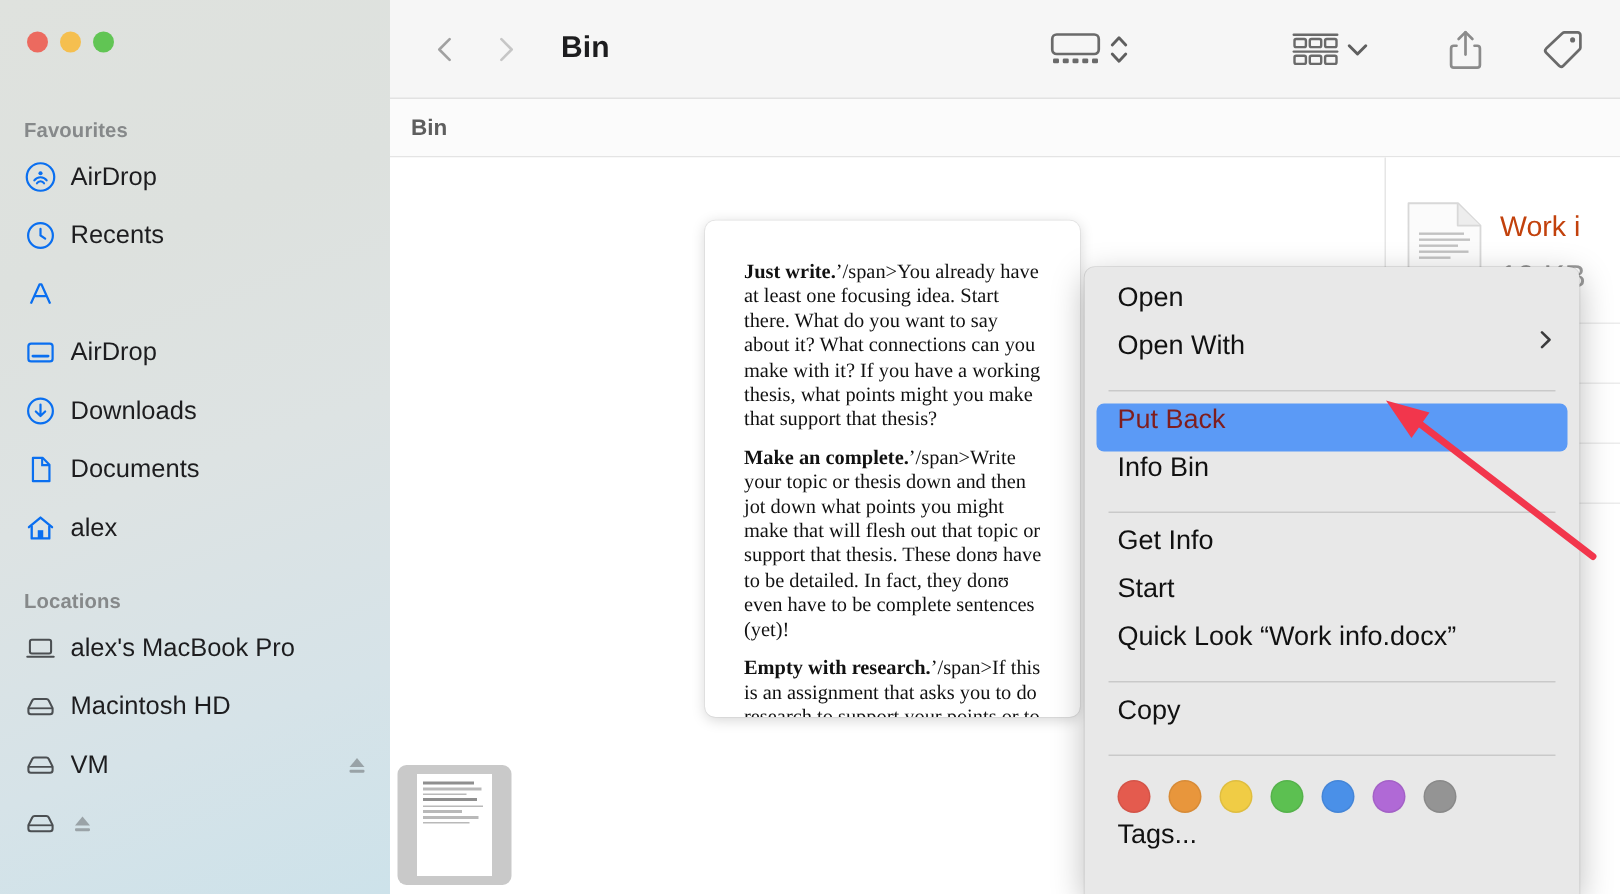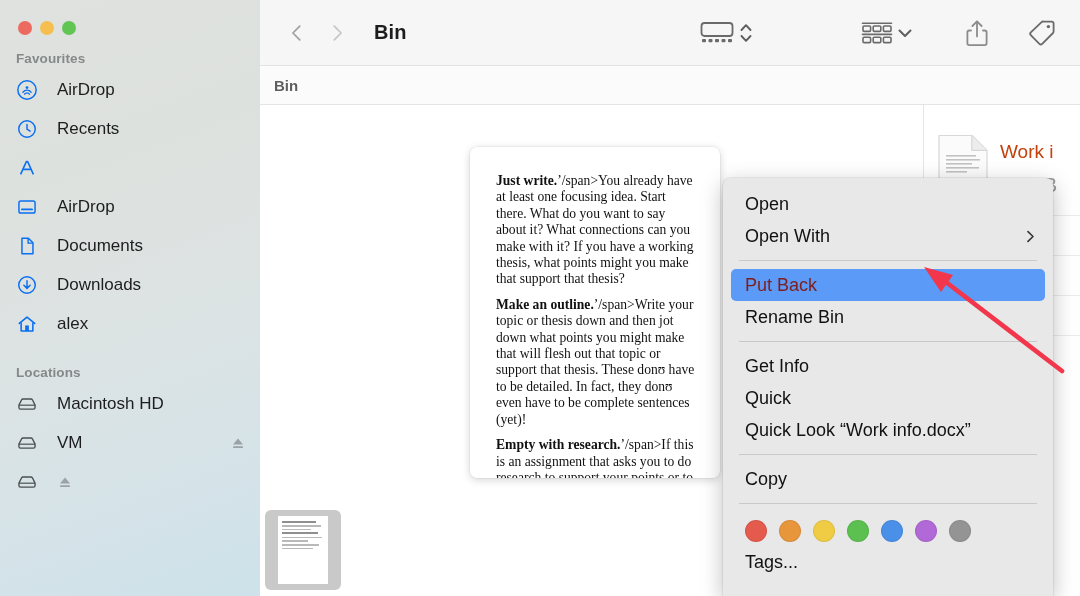--- a/index.html
+++ b/index.html
@@ -24,29 +24,29 @@
   .dot.red{ background:#ec6a5f; }
   .dot.yellow{ background:#f5bf4f; }
   .dot.green{ background:#61c554; }
 
   .sb-section {
     font-size:13.5px; font-weight:bold; color:#86898a;
     padding:0 0 0 16px; height:22px; line-height:22px; letter-spacing:.1px;
   }
   .sb-list { margin:0; padding:0; list-style:none; }
   .sb-item {
-    display:flex; align-items:center; gap:19px;
+    display:flex; align-items:center; gap:9px;
     height:39px; padding:0 14px 0 16px;
     font-size:17px; color:#1d1d1f;
     white-space:nowrap;
   }
   .sb-item .label { flex:1 1 auto; overflow:hidden; text-overflow:ellipsis; }
   .sb-ico { width:22px; height:22px; flex:0 0 22px; display:block; }
   .eject { width:16px; height:16px; flex:0 0 16px; opacity:.55; }
-  .fav-block { margin-top:48px; }
+  .fav-block { margin-top:76px; }
   .loc-block { margin-top:19px; }
 
   
   .main { position:relative; flex:1 1 auto; height:596px; background:#ffffff; }
 
   .toolbar {
     position:relative; height:66px; background:#f6f6f6;
     border-bottom:1px solid #e2e2e2;
     display:flex; align-items:center;
   }
@@ -119,21 +119,21 @@
     position:absolute; left:723px; top:178px;
     width:330px; height:418px;
     background:#e8e8e8;
     border-radius:7px 7px 0 0;
     box-shadow:0 6px 22px rgba(0,0,0,.26), 0 0 0 .5px rgba(0,0,0,.12);
     padding:10px 0 0 0;
     overflow:hidden;
   }
   .mi {
     position:relative;
-    height:32px; display:flex; align-items:center;
+    height:32px; display:flex; align-items:flex-start;
     padding:0 16px 0 22px;
     font-size:18px; color:#111;
     white-space:nowrap;
   }
   .mi .mlabel { flex:1 1 auto; }
   .mi.sel { background:#5b9af6; color:#7f1d1d; border-radius:5px; margin:0 8px; padding-left:14px; }
   .mi .arrow-r { width:13px; height:13px; opacity:.85; }
   .msep { height:1px; background:#c9c9c9; margin:8px 16px; }
   .swatches { display:flex; align-items:center; gap:12px; padding:8px 22px 4px 22px; }
   .sw { width:22px; height:22px; border-radius:50%; box-shadow:inset 0 0 0 1px rgba(0,0,0,.07); }
@@ -186,49 +186,56 @@
         <li class="sb-item">
           <svg class="sb-ico" viewBox="0 0 24 24">
             <rect x="3.2" y="5.5" width="17.6" height="13" rx="2" fill="none" stroke="#0a6ff0" stroke-width="1.6"></rect>
             <path d="M6.5 14.6h11" fill="none" stroke="#0a6ff0" stroke-width="2.1" stroke-linecap="round"></path>
           </svg>
           <span class="label">AirDrop</span>
         </li>
 
         <li class="sb-item">
           <svg class="sb-ico" viewBox="0 0 24 24">
+            <circle cx="12" cy="12" r="9" fill="none" stroke="#0a6ff0" stroke-width="1.6"></circle>
+            <path d="M12 7.3v8.2M8.6 12.3 12 15.7l3.4-3.4" fill="none" stroke="#0a6ff0" stroke-width="1.6" stroke-linecap="round" stroke-linejoin="round"></path>
+          </svg>
+          <span class="label">Downloads</span>
+        </li>
+
+        <li class="sb-item">
+          <svg class="sb-ico" viewBox="0 0 24 24">
             <path d="M6.5 3.5h7l5 5v12h-12z" fill="none" stroke="#0a6ff0" stroke-width="1.6" stroke-linejoin="round"></path>
             <path d="M13.2 3.6v5.2h5.1" fill="none" stroke="#0a6ff0" stroke-width="1.5"></path>
           </svg>
           <span class="label">Documents</span>
-        </li>
-
-        <li class="sb-item">
-          <svg class="sb-ico" viewBox="0 0 24 24">
-            <circle cx="12" cy="12" r="9" fill="none" stroke="#0a6ff0" stroke-width="1.6"></circle>
-            <path d="M12 7.3v8.2M8.6 12.3 12 15.7l3.4-3.4" fill="none" stroke="#0a6ff0" stroke-width="1.6" stroke-linecap="round" stroke-linejoin="round"></path>
-          </svg>
-          <span class="label">Downloads</span>
         </li>
 
         <li class="sb-item">
           <svg class="sb-ico" viewBox="0 0 24 24">
             <path d="M3.6 11.4 12 4.4l8.4 7" fill="none" stroke="#0a6ff0" stroke-width="1.7" stroke-linecap="round" stroke-linejoin="round"></path>
             <path d="M5.6 10.3v9.3h12.8v-9.3" fill="none" stroke="#0a6ff0" stroke-width="1.7" stroke-linejoin="round"></path>
             <rect x="10" y="13.6" width="4" height="6" fill="#0a6ff0"></rect>
           </svg>
           <span class="label">alex</span>
         </li>
       </ul>
     </div>
 
     <div class="loc-block">
       <div class="sb-section">Locations</div>
       <ul class="sb-list">
 
+        <li class="sb-item">
+          <svg class="sb-ico" viewBox="0 0 24 24">
+            <rect x="4.3" y="6" width="15.4" height="10" rx="1.4" fill="none" stroke="#4b4f52" stroke-width="1.5"></rect>
+            <path d="M2.4 18.3h19.2" fill="none" stroke="#4b4f52" stroke-width="1.5" stroke-linecap="round"></path>
+          </svg>
+          <span class="label">alex's MacBook Pro</span>
+        </li>
 
         <li class="sb-item">
           <svg class="sb-ico" viewBox="0 0 24 24">
             <path d="M3.2 13.2 6 7.6a2 2 0 0 1 1.8-1.1h8.4A2 2 0 0 1 18 7.6l2.8 5.6v2.6a1.8 1.8 0 0 1-1.8 1.8H5a1.8 1.8 0 0 1-1.8-1.8z" fill="none" stroke="#4b4f52" stroke-width="1.5" stroke-linejoin="round"></path>
             <path d="M3.4 13.3h17.2" fill="none" stroke="#4b4f52" stroke-width="1.3"></path>
           </svg>
           <span class="label">Macintosh HD</span>
         </li>
 
 
@@ -336,21 +343,21 @@
 
     <div class="content">
       <div class="gallery">
 
         <div class="doc-card">
           <div class="doc-inner">
             <p class="doc-p">
               <b>Just write.</b><span>’/span&gt;You already have at least one focusing idea. Start there. What do you want to say about it? What connections can you make with it? If you have a working thesis, what points might you make that support that thesis?</span>
             </p>
             <p class="doc-p">
-              <b>Make an outline.</b><span>’/span&gt;Write your topic or thesis down and then jot down what points you might make that will flesh out that topic or support that thesis. These donʊ have to be detailed. In fact, they donʊ even have to be complete sentences (yet)!</span>
+              <b>Make an complete.</b><span>’/span&gt;Write your topic or thesis down and then jot down what points you might make that will flesh out that topic or support that thesis. These donʊ have to be detailed. In fact, they donʊ even have to be complete sentences (yet)!</span>
             </p>
             <p class="doc-p">
               <b>Empty with research.</b><span>’/span&gt;If this is an assignment that asks you to do research to support your points or to learn more about your topic, doing that research is an important</span>
             </p>
           </div>
         </div>
 
         <div class="thumb-strip">
           <div class="thumb">
             <div class="thumb-page">
@@ -407,31 +414,31 @@
     </div>
 
     <div class="msep"></div>
 
     <div class="mi sel">
       <span class="mlabel">Put Back</span>
     </div>
 
 
     <div class="mi">
-      <span class="mlabel">Rename Bin</span>
+      <span class="mlabel">Info Bin</span>
     </div>
 
     <div class="msep"></div>
 
     <div class="mi">
       <span class="mlabel">Get Info</span>
     </div>
 
     <div class="mi">
-      <span class="mlabel">Quick</span>
+      <span class="mlabel">Start</span>
     </div>
 
     <div class="mi">
       <span class="mlabel">Quick Look “Work info.docx”</span>
     </div>
 
     <div class="msep"></div>
 
     <div class="mi">
       <span class="mlabel">Copy</span>

